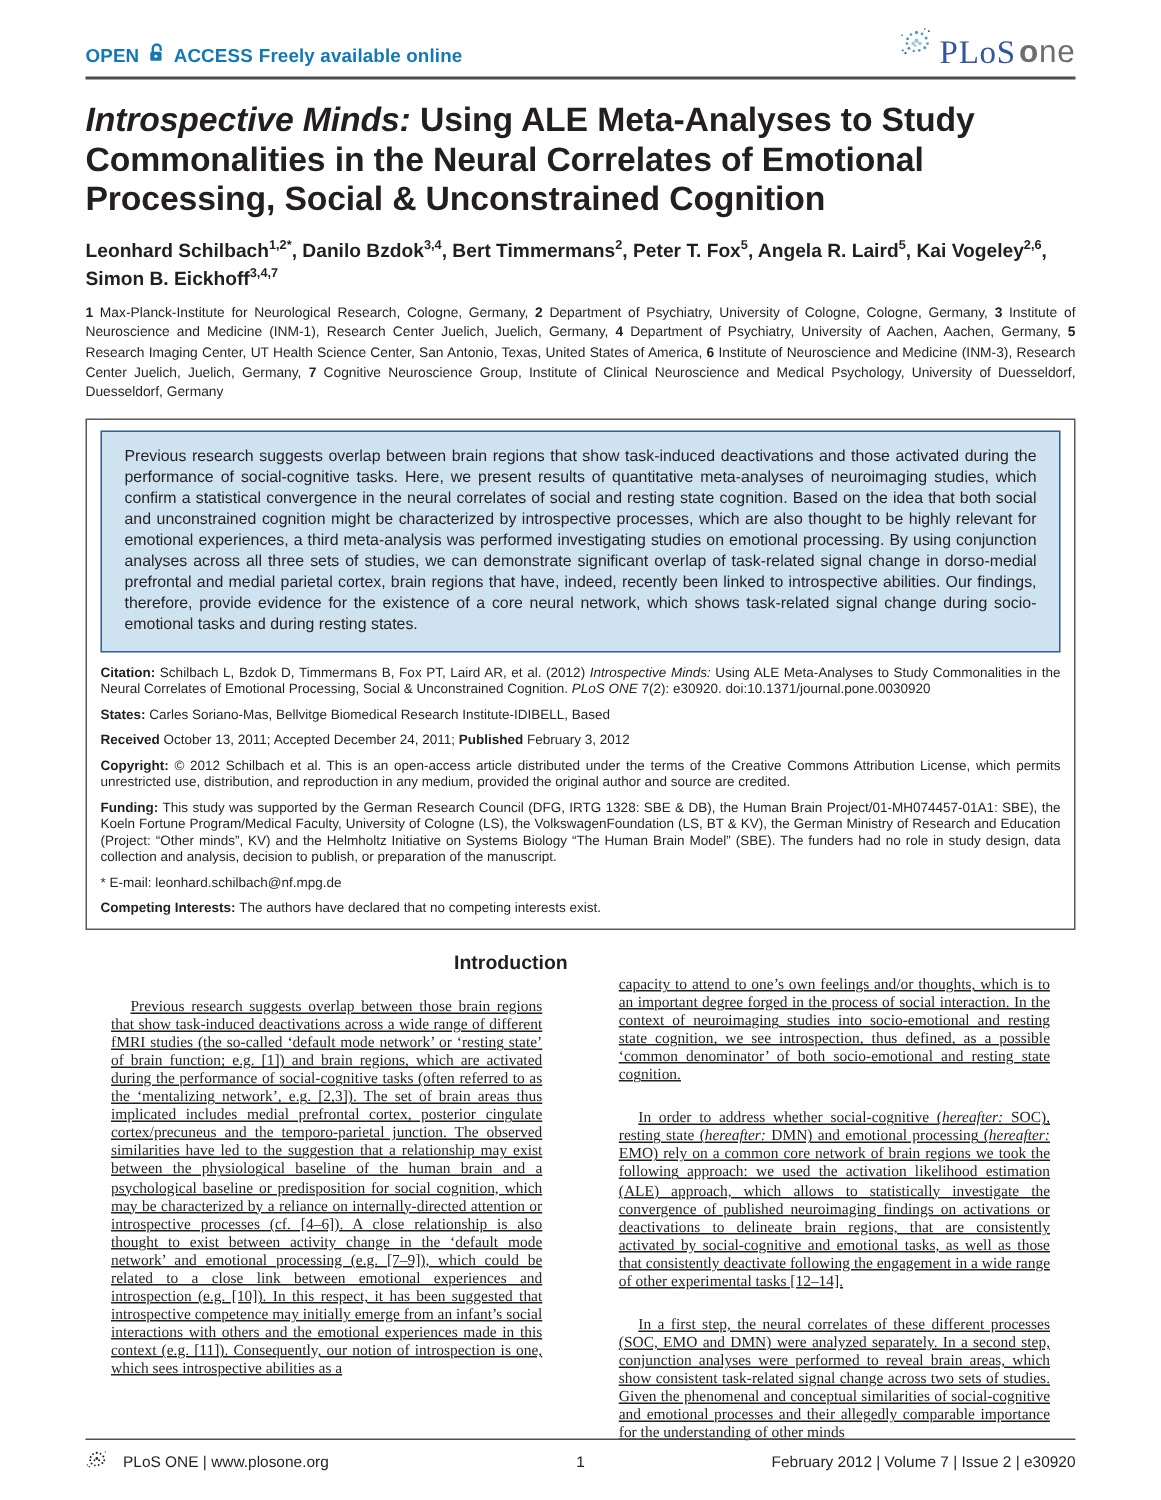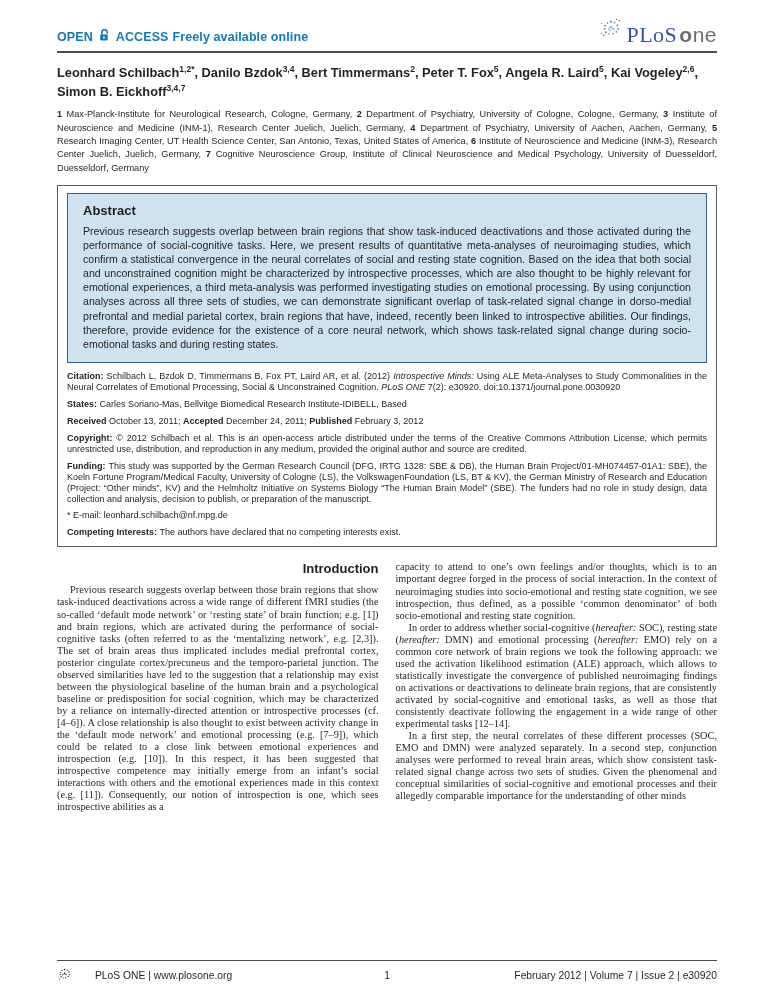--- a/index.html
+++ b/index.html
@@ -37,26 +37,26 @@
   .meta-box{margin-top:10px;border:1px solid #58595b;padding:7px 9px 8px;}
   .abstract{background:var(--abstract-bg);border:1px solid var(--abstract-border);padding:9px 15px 11px;}
   .abstract h2{margin:0 0 6px;font-size:13px;}
   .abstract p{margin:0;font-size:10.6px;line-height:1.33;text-align:justify;}
   .meta-line{margin:6px 0 0;font-size:9px;line-height:1.22;text-align:justify;}
   .meta-line:first-of-type{margin-top:8px;}
   
   .cols{margin-top:14px;display:flex;gap:17px;flex:1;min-height:0;}
   .col{flex:1;min-width:0;}
   .col h2{margin:0 0 8px;font-size:13px;font-family:"Liberation Sans", sans-serif;text-align:right;}
-  .col p{margin:0;font-family:"Liberation Serif", serif;font-size:10.3px;line-height:1.17;text-align:justify;}
+  .col p{margin:17px;font-family:"Liberation Serif", serif;font-size:10.3px;line-height:1.17;text-align:justify;text-decoration:underline;}
   .col p.indent{text-indent:13px;}
   
   .ftr{margin-top:auto;border-top:1px solid var(--rule);padding-top:6px;
        display:flex;align-items:center;font-size:10.3px;}
-  .ftr-left{flex:1;display:flex;align-items:center;gap:23px;}
+  .ftr-left{flex:1;display:flex;align-items:center;gap:10px;}
   .ftr-center{width:40px;text-align:center;}
   .ftr-right{flex:1;text-align:right;}
   sup{line-height:0;}
 </style>
 </head>
 <body>
 
 <div class="page">
 
   <div class="hdr">
@@ -102,33 +102,33 @@
               <circle cx="1.5" cy="6" r="0.6"></circle>
           </g>
         </svg>
       </span>
       <span class="logo-plos">PLoS</span>
       <span class="logo-one"><span style="font-weight: bold;">o</span><span>ne</span></span>
     </div>
   </div>
   <hr class="hdr-rule">
 
+  <h1 class="title"><span style="font-style: italic;">Introspective Minds:</span><span> Using ALE Meta-Analyses to Study Commonalities in the Neural Correlates of Emotional Processing, Social &amp; Unconstrained Cognition</span></h1>
 
   <div class="authors"><span style="font-weight: bold;">Leonhard Schilbach</span><sup style="font-weight: bold;">1,2*</sup><span style="font-weight: bold;">, </span><span style="font-weight: bold;">Danilo Bzdok</span><sup style="font-weight: bold;">3,4</sup><span style="font-weight: bold;">, </span><span style="font-weight: bold;">Bert Timmermans</span><sup style="font-weight: bold;">2</sup><span style="font-weight: bold;">, </span><span style="font-weight: bold;">Peter T. Fox</span><sup style="font-weight: bold;">5</sup><span style="font-weight: bold;">, </span><span style="font-weight: bold;">Angela R. Laird</span><sup style="font-weight: bold;">5</sup><span style="font-weight: bold;">, </span><span style="font-weight: bold;">Kai Vogeley</span><sup style="font-weight: bold;">2,6</sup><span style="font-weight: bold;">, </span><span style="font-weight: bold;">Simon B. Eickhoff</span><sup style="font-weight: bold;">3,4,7</sup></div>
 
   <div class="affil"><span style="font-weight: bold;">1 </span><span>Max-Planck-Institute for Neurological Research, Cologne, Germany, </span><span style="font-weight: bold;">2 </span><span>Department of Psychiatry, University of Cologne, Cologne, Germany, </span><span style="font-weight: bold;">3 </span><span>Institute of Neuroscience and Medicine (INM-1), Research Center Juelich, Juelich, Germany, </span><span style="font-weight: bold;">4 </span><span>Department of Psychiatry, University of Aachen, Aachen, Germany, </span><span style="font-weight: bold;">5 </span><span>Research Imaging Center, UT Health Science Center, San Antonio, Texas, United States of America, </span><span style="font-weight: bold;">6 </span><span>Institute of Neuroscience and Medicine (INM-3), Research Center Juelich, Juelich, Germany, </span><span style="font-weight: bold;">7 </span><span>Cognitive Neuroscience Group, Institute of Clinical Neuroscience and Medical Psychology, University of Duesseldorf, Duesseldorf, Germany</span></div>
 
   <div class="meta-box">
     <div class="abstract">
-      <h2>Abstract</h2>
       <p>Previous research suggests overlap between brain regions that show task-induced deactivations and those activated during the performance of social-cognitive tasks. Here, we present results of quantitative meta-analyses of neuroimaging studies, which confirm a statistical convergence in the neural correlates of social and resting state cognition. Based on the idea that both social and unconstrained cognition might be characterized by introspective processes, which are also thought to be highly relevant for emotional experiences, a third meta-analysis was performed investigating studies on emotional processing. By using conjunction analyses across all three sets of studies, we can demonstrate significant overlap of task-related signal change in dorso-medial prefrontal and medial parietal cortex, brain regions that have, indeed, recently been linked to introspective abilities. Our findings, therefore, provide evidence for the existence of a core neural network, which shows task-related signal change during socio-emotional tasks and during resting states.</p>
     </div>
     <p class="meta-line"><span style="font-weight: bold;">Citation: </span><span>Schilbach L, Bzdok D, Timmermans B, Fox PT, Laird AR, et al. (2012) </span><span style="font-style: italic;">Introspective Minds:</span><span> Using ALE Meta-Analyses to Study Commonalities in the Neural Correlates of Emotional Processing, Social &amp; Unconstrained Cognition. </span><span style="font-style: italic;">PLoS ONE</span><span> 7(2): e30920. doi:10.1371/journal.pone.0030920</span></p>
     <p class="meta-line"><span style="font-weight: bold;">States: </span><span>Carles Soriano-Mas, Bellvitge Biomedical Research Institute-IDIBELL, Based</span></p>
-    <p class="meta-line"><span style="font-weight: bold;">Received </span><span>October 13, 2011; </span><span style="font-weight: bold;">Accepted </span><span>December 24, 2011; </span><span style="font-weight: bold;">Published </span><span>February 3, 2012</span></p>
+    <p class="meta-line"><span style="font-weight: bold;">Received </span><span>October 13, 2011; </span><span style="font-weight: normal;">Accepted </span><span>December 24, 2011; </span><span style="font-weight: bold;">Published </span><span>February 3, 2012</span></p>
     <p class="meta-line"><span style="font-weight: bold;">Copyright: </span><span>© 2012 Schilbach et al. This is an open-access article distributed under the terms of the Creative Commons Attribution License, which permits unrestricted use, distribution, and reproduction in any medium, provided the original author and source are credited.</span></p>
     <p class="meta-line"><span style="font-weight: bold;">Funding: </span><span>This study was supported by the German Research Council (DFG, IRTG 1328: SBE &amp; DB), the Human Brain Project/01-MH074457-01A1: SBE), the Koeln Fortune Program/Medical Faculty, University of Cologne (LS), the VolkswagenFoundation (LS, BT &amp; KV), the German Ministry of Research and Education (Project: “Other minds”, KV) and the Helmholtz Initiative on Systems Biology “The Human Brain Model” (SBE). The funders had no role in study design, data collection and analysis, decision to publish, or preparation of the manuscript.</span></p>
     <p class="meta-line"><span>* E-mail: leonhard.schilbach@nf.mpg.de</span></p>
     <p class="meta-line"><span style="font-weight: bold;">Competing Interests: </span><span>The authors have declared that no competing interests exist.</span></p>
   </div>
 
   <div class="cols">
     <div class="col">
       <h2>Introduction</h2>
       <div>

